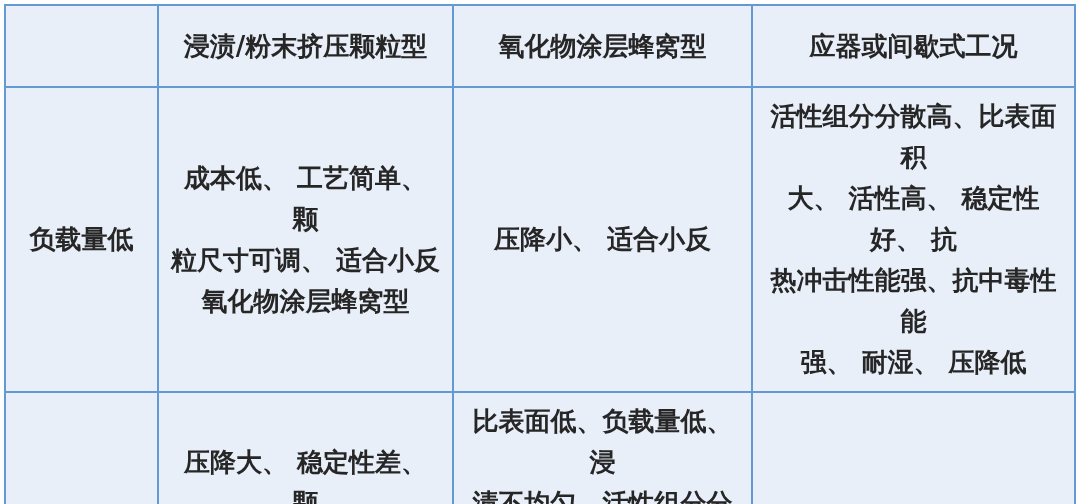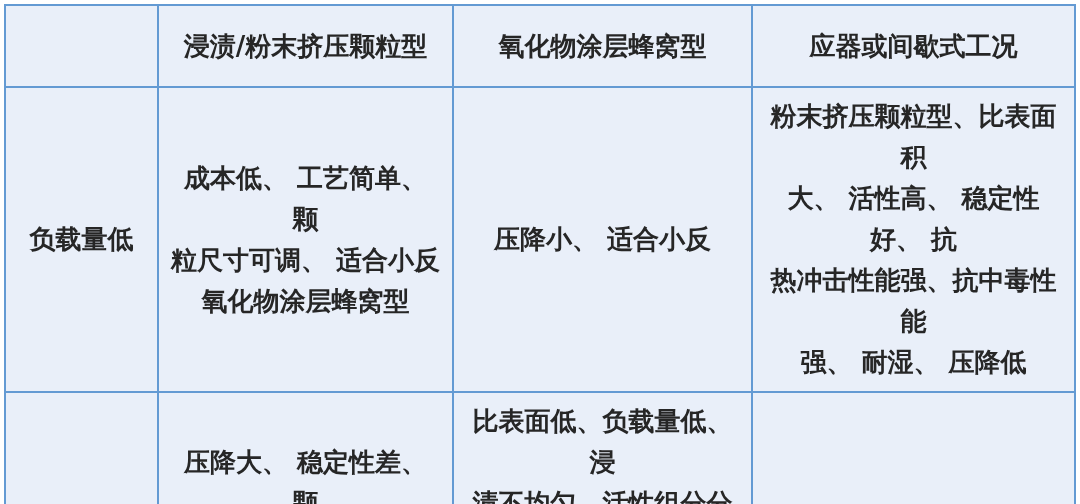--- a/index.html
+++ b/index.html
@@ -49,21 +49,21 @@
         <th>应器或间歇式工况</th>
       </tr>
     </thead>
     <tbody>
       <tr class="body-row-1">
         <th>负载量低</th>
         <td>成本低、 工艺简单、 颗
 粒尺寸可调、 适合小反
 氧化物涂层蜂窝型</td>
         <td>压降小、 适合小反</td>
-        <td>粉末挤压颗粒型、比表面积
+        <td>活性组分分散高、比表面积
 大、 活性高、 稳定性好、 抗
 热冲击性能强、抗中毒性能
 强、 耐湿、 压降低</td>
       </tr>
       <tr class="body-row-2">
         <th>主要局限</th>
         <td>压降大、 稳定性差、 颗
 粒易磨损、 传质效率低、
 不利于大分子 VOCs</td>
         <td>比表面低、负载量低、浸

